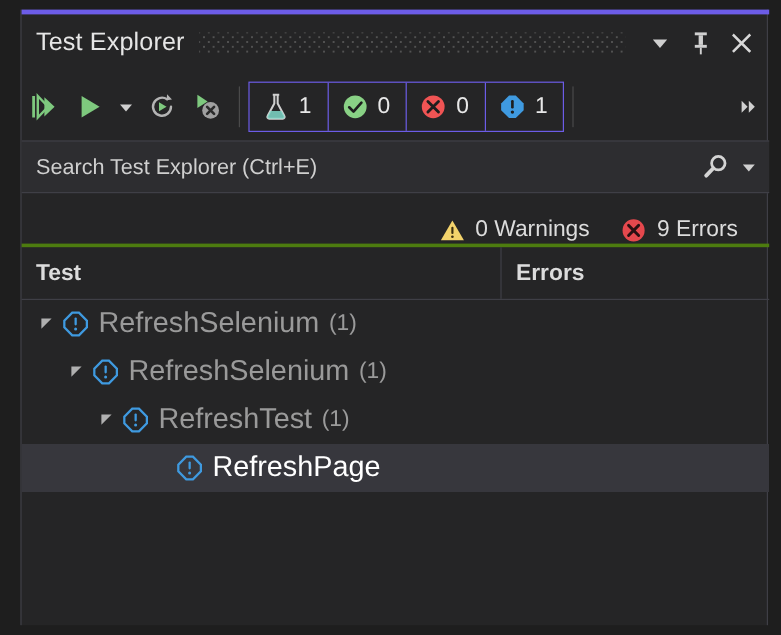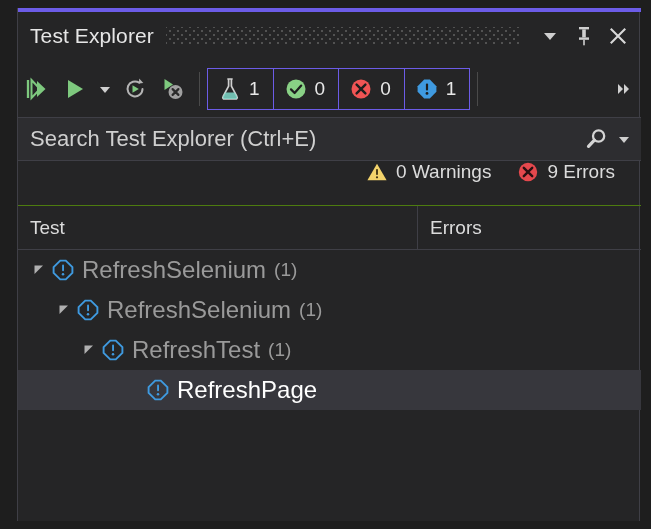--- a/index.html
+++ b/index.html
@@ -160,21 +160,21 @@
     display: flex;
     align-items: center;
   }
   .search-input {
     flex: 1 1 auto;
     background: transparent;
     border: none;
     outline: none;
     color: #ef4444;
     font-family: "Liberation Sans", sans-serif;
-    font-size: 22px;
+    font-size: 18px;
     padding: 0 10px 0 12px;
   }
   .search-input::placeholder { color: #cfcfcf; opacity: 1; }
   .search-icon-btn {
     width: 34px; height: 34px;
     display: flex; align-items: center; justify-content: center;
     flex: 0 0 auto;
   }
   .search-drop {
     width: 22px; height: 34px;
@@ -183,23 +183,23 @@
   }
 
   
   .status-row {
     position: absolute;
     left: 0;
     top: 153px;
     width: 623px;
     height: 45px;
     display: flex;
-    align-items: flex-start;
+    align-items: flex-end;
     justify-content: flex-end;
-    border-bottom: 1px solid #4d7c0f;
+    border-bottom: 3px solid #4d7c0f;
     box-sizing: border-box;
   }
   .status-item {
     display: flex;
     align-items: center;
     gap: 8px;
     margin-right: 26px;
   }
   .status-item .label {
     font-size: 19px;
@@ -222,20 +222,21 @@
   .col {
     display: flex;
     align-items: center;
     font-size: 19px;
     color: #dcdcdc;
     padding-left: 12px;
     box-sizing: border-box;
     border-right: 1px solid #3f3f46;
     overflow: hidden;
     white-space: nowrap;
+    font-weight: bold;
   }
   .col.c-test { width: 400px; }
   .col.c-duration { width: 149px; }
   .col.c-traits { width: 74px; border-right: none; }
 
   
   .tree {
     position: absolute;
     left: 0;
     top: 242px;

